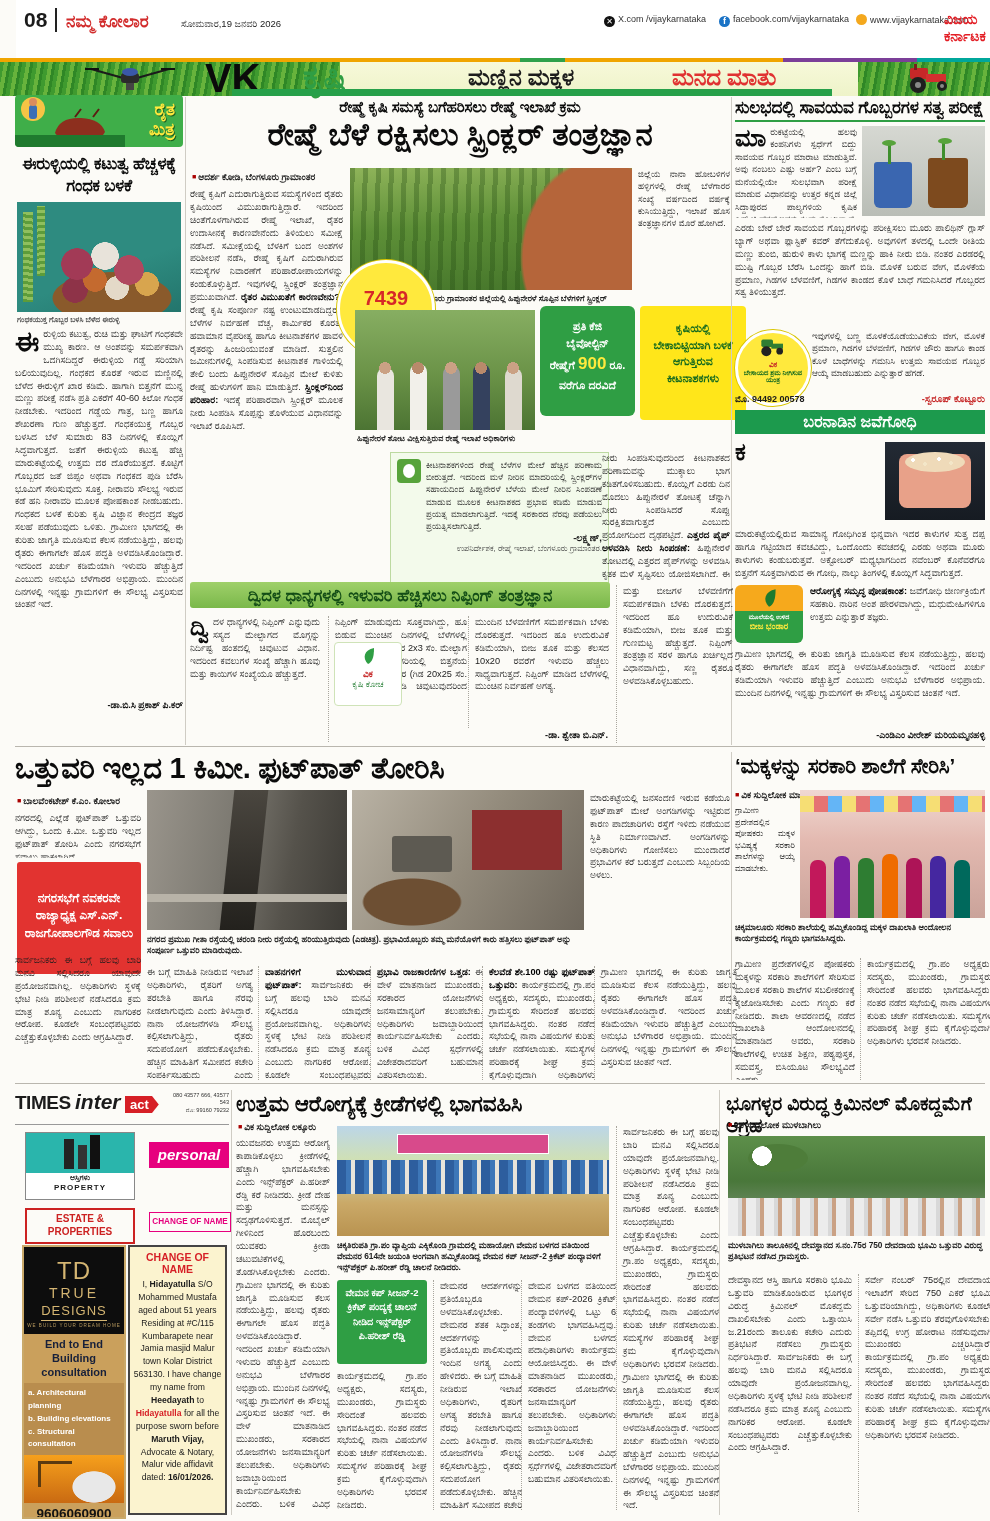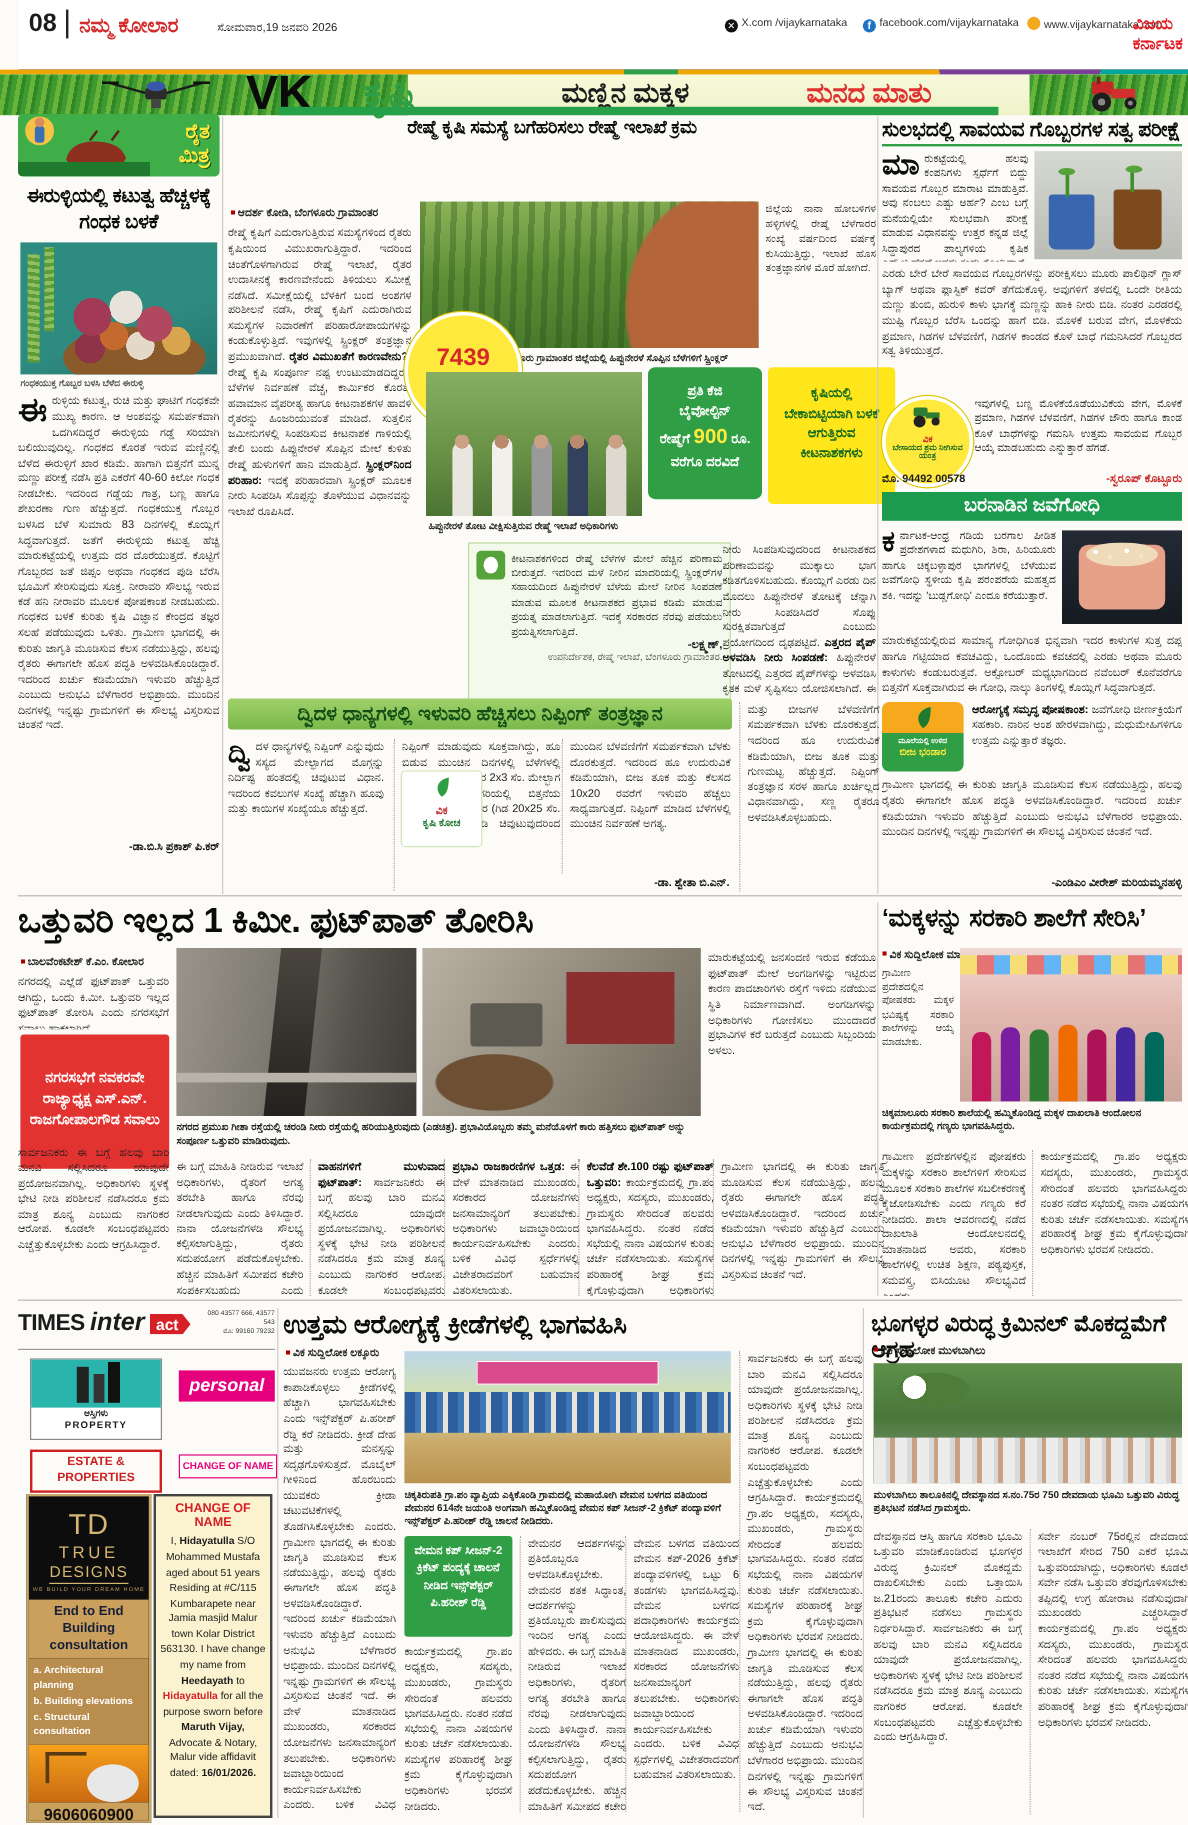--- a/index.html
+++ b/index.html
@@ -118,20 +118,21 @@
   </div>
   <div class="abs" style="left:17px;top:315px;width:164px;font-size:7.5px;color:#555;font-weight:bold">ಗಂಧಕಯುಕ್ತ ಗೊಬ್ಬರ ಬಳಸಿ ಬೆಳೆದ ಈರುಳ್ಳಿ</div>
   <div class="abs col" style="left:15px;top:328px;width:168px;height:368px">
     <span class="drop">ಈ</span><span>ರುಳ್ಳಿಯ ಕಟುತ್ವ, ರುಚಿ ಮತ್ತು ಘಾಟಿಗೆ ಗಂಧಕವೇ ಮುಖ್ಯ ಕಾರಣ. ಆ ಅಂಶವನ್ನು ಸಮರ್ಪಕವಾಗಿ ಒದಗಿಸದಿದ್ದರೆ ಈರುಳ್ಳಿಯ ಗಡ್ಡೆ ಸರಿಯಾಗಿ ಬಲಿಯುವುದಿಲ್ಲ. ಗಂಧಕದ ಕೊರತೆ ಇರುವ ಮಣ್ಣಿನಲ್ಲಿ ಬೆಳೆದ ಈರುಳ್ಳಿಗೆ ಖಾರ ಕಡಿಮೆ. ಹಾಗಾಗಿ ಬಿತ್ತನೆಗೆ ಮುನ್ನ ಮಣ್ಣು ಪರೀಕ್ಷೆ ನಡೆಸಿ ಪ್ರತಿ ಎಕರೆಗೆ 40-60 ಕಿಲೋ ಗಂಧಕ ನೀಡಬೇಕು. ಇದರಿಂದ ಗಡ್ಡೆಯ ಗಾತ್ರ, ಬಣ್ಣ ಹಾಗೂ ಶೇಖರಣಾ ಗುಣ ಹೆಚ್ಚುತ್ತದೆ.</span>
     <span>ಗಂಧಕಯುಕ್ತ ಗೊಬ್ಬರ ಬಳಸಿದ ಬೆಳೆ ಸುಮಾರು 83 ದಿನಗಳಲ್ಲಿ ಕೊಯ್ಲಿಗೆ ಸಿದ್ಧವಾಗುತ್ತದೆ. ಜತೆಗೆ ಈರುಳ್ಳಿಯ ಕಟುತ್ವ ಹೆಚ್ಚಿ ಮಾರುಕಟ್ಟೆಯಲ್ಲಿ ಉತ್ತಮ ದರ ದೊರೆಯುತ್ತದೆ. ಕೊಟ್ಟಿಗೆ ಗೊಬ್ಬರದ ಜತೆ ಜಿಪ್ಸಂ ಅಥವಾ ಗಂಧಕದ ಪುಡಿ ಬೆರೆಸಿ ಭೂಮಿಗೆ ಸೇರಿಸುವುದು ಸೂಕ್ತ. ನೀರಾವರಿ ಸೌಲಭ್ಯ ಇರುವ ಕಡೆ ಹನಿ ನೀರಾವರಿ ಮೂಲಕ ಪೋಷಕಾಂಶ ನೀಡಬಹುದು. ಗಂಧಕದ ಬಳಕೆ ಕುರಿತು ಕೃಷಿ ವಿಜ್ಞಾನ ಕೇಂದ್ರದ ತಜ್ಞರ ಸಲಹೆ ಪಡೆಯುವುದು ಒಳಿತು.</span> <span>ಗ್ರಾಮೀಣ ಭಾಗದಲ್ಲಿ ಈ ಕುರಿತು ಜಾಗೃತಿ ಮೂಡಿಸುವ ಕೆಲಸ ನಡೆಯುತ್ತಿದ್ದು, ಹಲವು ರೈತರು ಈಗಾಗಲೇ ಹೊಸ ಪದ್ಧತಿ ಅಳವಡಿಸಿಕೊಂಡಿದ್ದಾರೆ. ಇದರಿಂದ ಖರ್ಚು ಕಡಿಮೆಯಾಗಿ ಇಳುವರಿ ಹೆಚ್ಚುತ್ತಿದೆ ಎಂಬುದು ಅನುಭವಿ ಬೆಳೆಗಾರರ ಅಭಿಪ್ರಾಯ. ಮುಂದಿನ ದಿನಗಳಲ್ಲಿ ಇನ್ನಷ್ಟು ಗ್ರಾಮಗಳಿಗೆ ಈ ಸೌಲಭ್ಯ ವಿಸ್ತರಿಸುವ ಚಿಂತನೆ ಇದೆ.</span>
   </div>
   <div class="abs sign" style="left:15px;top:700px;width:168px">-ಡಾ.ಬಿ.ಸಿ ಪ್ರಕಾಶ್ ಪಿ.ಕರ್</div>
   <div class="vrule" style="left:185px;top:97px;height:648px"></div>
 
   <div class="abs hl" style="left:190px;top:98px;width:540px;font-size:15px;text-align:center">ರೇಷ್ಮೆ ಕೃಷಿ ಸಮಸ್ಯೆ ಬಗೆಹರಿಸಲು ರೇಷ್ಮೆ ಇಲಾಖೆ ಕ್ರಮ</div>
+  <div class="abs hl" style="left:190px;top:116px;width:540px;font-size:31px;text-align:center;line-height:1.2">ರೇಷ್ಮೆ ಬೆಳೆ ರಕ್ಷಿಸಲು ಸ್ಪ್ರಿಂಕ್ಲರ್ ತಂತ್ರಜ್ಞಾನ</div>
   <div class="abs byline" style="left:192px;top:172px;width:200px">ಆದರ್ಶ ಕೋಡಿ, ಬೆಂಗಳೂರು ಗ್ರಾಮಾಂತರ</div>
   <div class="abs col" style="left:190px;top:188px;width:153px;height:392px">
     <span>ರೇಷ್ಮೆ ಕೃಷಿಗೆ ಎದುರಾಗುತ್ತಿರುವ ಸಮಸ್ಯೆಗಳಿಂದ ರೈತರು ಕೃಷಿಯಿಂದ ವಿಮುಖರಾಗುತ್ತಿದ್ದಾರೆ. ಇದರಿಂದ ಚಿಂತೆಗೊಳಗಾಗಿರುವ ರೇಷ್ಮೆ ಇಲಾಖೆ, ರೈತರ ಉದಾಸೀನಕ್ಕೆ ಕಾರಣವೇನೆಂದು ತಿಳಿಯಲು ಸಮೀಕ್ಷೆ ನಡೆಸಿದೆ. ಸಮೀಕ್ಷೆಯಲ್ಲಿ ಬೆಳಕಿಗೆ ಬಂದ ಅಂಶಗಳ ಪರಿಶೀಲನೆ ನಡೆಸಿ, ರೇಷ್ಮೆ ಕೃಷಿಗೆ ಎದುರಾಗಿರುವ ಸಮಸ್ಯೆಗಳ ನಿವಾರಣೆಗೆ ಪರಿಹಾರೋಪಾಯಗಳನ್ನು ಕಂಡುಕೊಳ್ಳುತ್ತಿದೆ. ಇವುಗಳಲ್ಲಿ ಸ್ಪ್ರಿಂಕ್ಲರ್ ತಂತ್ರಜ್ಞಾನ ಪ್ರಮುಖವಾಗಿದೆ. </span><b>ರೈತರ ವಿಮುಖತೆಗೆ ಕಾರಣವೇನು?: </b><span>ರೇಷ್ಮೆ ಕೃಷಿ ಸಂಪೂರ್ಣ ನಷ್ಟ ಉಂಟುಮಾಡದಿದ್ದರೂ ಬೆಳೆಗಳ ನಿರ್ವಹಣೆ ವೆಚ್ಚ, ಕಾರ್ಮಿಕರ ಕೊರತೆ, ಹವಾಮಾನ ವೈಪರೀತ್ಯ ಹಾಗೂ ಕೀಟನಾಶಕಗಳ ಹಾವಳಿ ರೈತರನ್ನು ಹಿಂಜರಿಯುವಂತೆ ಮಾಡಿದೆ. ಸುತ್ತಲಿನ ಜಮೀನುಗಳಲ್ಲಿ ಸಿಂಪಡಿಸುವ ಕೀಟನಾಶಕ ಗಾಳಿಯಲ್ಲಿ ತೇಲಿ ಬಂದು ಹಿಪ್ಪುನೇರಳೆ ಸೊಪ್ಪಿನ ಮೇಲೆ ಕುಳಿತು ರೇಷ್ಮೆ ಹುಳುಗಳಿಗೆ ಹಾನಿ ಮಾಡುತ್ತಿದೆ. </span><b>ಸ್ಪ್ರಿಂಕ್ಲರ್‌ನಿಂದ ಪರಿಹಾರ: </b><span>ಇದಕ್ಕೆ ಪರಿಹಾರವಾಗಿ ಸ್ಪ್ರಿಂಕ್ಲರ್ ಮೂಲಕ ನೀರು ಸಿಂಪಡಿಸಿ ಸೊಪ್ಪನ್ನು ತೊಳೆಯುವ ವಿಧಾನವನ್ನು ಇಲಾಖೆ ರೂಪಿಸಿದೆ.</span>
   </div>
   <div class="photo" style="left:350px;top:168px;width:282px;height:122px;background:
       radial-gradient(80px 100px at 250px 90px,#b5653a 96%,transparent 100%),
       repeating-linear-gradient(92deg,rgba(30,70,15,.30) 0 5px,rgba(0,0,0,0) 5px 13px),
       linear-gradient(175deg,#8fb45a 0%,#5d8f37 45%,#44742a 100%)"></div>
   <div class="abs cap" style="left:415px;top:294px;width:315px;font-size:8px">ಬೆಂಗಳೂರು ಗ್ರಾಮಾಂತರ ಜಿಲ್ಲೆಯಲ್ಲಿ ಹಿಪ್ಪುನೇರಳೆ ಸೊಪ್ಪಿನ ಬೆಳೆಗಳಿಗೆ ಸ್ಪ್ರಿಂಕ್ಲರ್</div>
   <div class="abs col" style="left:638px;top:168px;width:92px;height:124px;font-size:8.8px">ಜಿಲ್ಲೆಯ ನಾನಾ ಹೋಬಳಿಗಳ ಹಳ್ಳಿಗಳಲ್ಲಿ ರೇಷ್ಮೆ ಬೆಳೆಗಾರರ ಸಂಖ್ಯೆ ವರ್ಷದಿಂದ ವರ್ಷಕ್ಕೆ ಕುಸಿಯುತ್ತಿದ್ದು, ಇಲಾಖೆ ಹೊಸ ತಂತ್ರಜ್ಞಾನಗಳ ಮೊರೆ ಹೋಗಿದೆ.</div>
@@ -200,21 +201,21 @@
 
   <div class="abs greenbar" style="left:735px;top:410px;width:250px;height:24px;font-size:16px;line-height:24px">ಬರನಾಡಿನ ಜವೆಗೋಧಿ</div>
   <div class="photo" style="left:885px;top:442px;width:100px;height:78px;background:linear-gradient(#232a34,#161b22)">
     <div style="position:absolute;left:14px;top:12px;width:72px;height:54px;background:#e8a189;border-radius:8px"></div>
     <div style="position:absolute;left:20px;top:10px;width:60px;height:20px;background:
        radial-gradient(2px 2px at 8px 8px,#fff 97%,transparent),radial-gradient(2px 2px at 20px 12px,#f3e6c8 97%,transparent),
        radial-gradient(2px 2px at 34px 7px,#fff 97%,transparent),radial-gradient(2px 2px at 46px 11px,#f3e6c8 97%,transparent),
        #efdab9;border-radius:50%"></div>
   </div>
   <div class="abs col" style="left:735px;top:440px;width:145px;height:86px;font-size:8.9px">
-    <span class="drop" style="font-size:24px">ಕ</span><span>ರ್ನಾಟಕ-ಆಂಧ್ರ ಗಡಿಯ ಬರಗಾಲ ಪೀಡಿತ ಪ್ರದೇಶಗಳಾದ ಮಧುಗಿರಿ, ಶಿರಾ, ಹಿರಿಯೂರು ಹಾಗೂ ಚಿಕ್ಕಬಳ್ಳಾಪುರ ಭಾಗಗಳಲ್ಲಿ ಬೆಳೆಯುವ ಜವೆಗೋಧಿ ಸ್ಥಳೀಯ ಕೃಷಿ ಪರಂಪರೆಯ ಮಹತ್ವದ ಶಕಿ. ಇದನ್ನು 'ಬುಡ್ಡಗೋಧಿ' ಎಂದೂ ಕರೆಯುತ್ತಾರೆ.</span>
+    <span class="drop" style="font-size:24px">ಕ</span>
   </div>
   <div class="abs col" style="left:735px;top:528px;width:250px;height:54px">ಮಾರುಕಟ್ಟೆಯಲ್ಲಿರುವ ಸಾಮಾನ್ಯ ಗೋಧಿಗಿಂತ ಭಿನ್ನವಾಗಿ ಇದರ ಕಾಳುಗಳ ಸುತ್ತ ದಪ್ಪ ಹಾಗೂ ಗಟ್ಟಿಯಾದ ಕವಚವಿದ್ದು, ಒಂದೊಂದು ಕವಚದಲ್ಲಿ ಎರಡು ಅಥವಾ ಮೂರು ಕಾಳುಗಳು ಕಂಡುಬರುತ್ತವೆ. ಅಕ್ಟೋಬರ್ ಮಧ್ಯಭಾಗದಿಂದ ನವೆಂಬರ್ ಕೊನೆವರೆಗೂ ಬಿತ್ತನೆಗೆ ಸೂಕ್ತವಾಗಿರುವ ಈ ಗೋಧಿ, ನಾಲ್ಕು ತಿಂಗಳಲ್ಲಿ ಕೊಯ್ಲಿಗೆ ಸಿದ್ಧವಾಗುತ್ತದೆ.</div>
   <div class="abs" style="left:735px;top:585px;width:68px;height:58px;border-radius:6px;background:linear-gradient(#f6a91c 0%,#f6a91c 45%,#2f9e44 45%);text-align:center;overflow:hidden">
     <svg width="22" height="22" viewBox="0 0 20 20" style="margin-top:2px">
         <path d="M10 18 C4 12 6 4 16 2 C16 12 14 16 10 18Z" fill="#1e7a2e"></path>
       </svg>
     <div style="font-size:6.3px;color:#fff;font-weight:bold">ಮೂಲೆಯಲ್ಲಿ ಉಳಿದ</div>
     <div style="font-size:8.5px;color:#ffe93d;font-weight:bold">ಬೀಜ ಭಂಡಾರ</div>
   </div>
   <div class="abs col" style="left:810px;top:585px;width:175px;height:58px">
@@ -226,21 +227,21 @@
   <div class="abs" style="left:190px;top:582px;width:420px;height:26px;background:linear-gradient(#9fd06a,#7ab84a);color:#134d16;font-weight:bold;font-size:16.5px;text-align:center;line-height:26px;border-radius:3px">ದ್ವಿದಳ ಧಾನ್ಯಗಳಲ್ಲಿ ಇಳುವರಿ ಹೆಚ್ಚಿಸಲು ನಿಪ್ಪಿಂಗ್ ತಂತ್ರಜ್ಞಾನ</div>
   <div class="abs col" style="left:190px;top:616px;width:130px;height:126px">
     <span class="drop" style="font-size:23px">ದ್ವಿ</span><span>ದಳ ಧಾನ್ಯಗಳಲ್ಲಿ ನಿಪ್ಪಿಂಗ್ ಎನ್ನುವುದು ಸಸ್ಯದ ಮೇಲ್ಭಾಗದ ಮೊಗ್ಗನ್ನು ನಿರ್ದಿಷ್ಟ ಹಂತದಲ್ಲಿ ಚಿವುಟುವ ವಿಧಾನ. ಇದರಿಂದ ಕವಲುಗಳ ಸಂಖ್ಯೆ ಹೆಚ್ಚಾಗಿ ಹೂವು ಮತ್ತು ಕಾಯಿಗಳ ಸಂಖ್ಯೆಯೂ ಹೆಚ್ಚುತ್ತದೆ.</span>
   </div>
   <div class="abs col dotcol" style="left:328px;top:616px;width:132px;height:126px">ನಿಪ್ಪಿಂಗ್ ಮಾಡುವುದು ಸೂಕ್ತವಾಗಿದ್ದು, ಹೂ ಬಿಡುವ ಮುಂಚಿನ ದಿನಗಳಲ್ಲಿ ಬೆಳೆಗಳಲ್ಲಿ 35x40 ದಿನಗಳ ನಂತರ 2x3 ಸೆಂ. ಮೇಲ್ಭಾಗ ಚಿವುಟಬೇಕು. ತೊಗರಿಯಲ್ಲಿ ಬಿತ್ತನೆಯ 25x30 ದಿನಗಳ ನಂತರ (ಗಿಡ 20x25 ಸೆಂ. ಎತ್ತರ ಇದ್ದಾಗ) ಕುಡಿ ಚಿವುಟುವುದರಿಂದ ಕವಲುಗಳು ಹೆಚ್ಚುತ್ತವೆ.</div>
   <div class="abs" style="left:334px;top:642px;width:66px;height:62px;background:#fff;border:1px solid #cfe3b8;border-radius:4px;text-align:center">
     <svg width="20" height="20" viewBox="0 0 20 20" style="margin-top:3px">
         <path d="M10 18 C4 12 6 4 16 2 C16 12 14 16 10 18Z" fill="#2f9e44"></path>
       </svg>
     <div style="font-size:9px;font-weight:bold;color:#c62828;line-height:1">ವಿಕ</div>
-    <div style="font-size:8.5px;font-weight:bold;color:#1e7a2e">ಕೃಷಿ ಕೋಚ</div>
+    <div style="font-size:8.5px;font-weight:normal;color:#1e7a2e">ಕೃಷಿ ಕೋಚ</div>
   </div>
   <div class="abs col dotcol" style="left:468px;top:616px;width:134px;height:112px">ಮುಂದಿನ ಬೆಳವಣಿಗೆಗೆ ಸಮರ್ಪಕವಾಗಿ ಬೆಳಕು ದೊರಕುತ್ತದೆ. ಇದರಿಂದ ಹೂ ಉದುರುವಿಕೆ ಕಡಿಮೆಯಾಗಿ, ಬೀಜ ತೂಕ ಮತ್ತು ಕೆಲಸದ 10x20 ರವರೆಗೆ ಇಳುವರಿ ಹೆಚ್ಚಲು ಸಾಧ್ಯವಾಗುತ್ತದೆ. ನಿಪ್ಪಿಂಗ್ ಮಾಡಿದ ಬೆಳೆಗಳಲ್ಲಿ ಮುಂಚಿನ ನಿರ್ವಹಣೆ ಅಗತ್ಯ.</div>
   <div class="abs sign" style="left:468px;top:730px;width:140px">-ಡಾ. ಶ್ವೇತಾ ಬಿ.ಎನ್.</div>
   <div class="abs col dotcol" style="left:616px;top:585px;width:110px;height:158px">ಮತ್ತು ಬೀಜಗಳ ಬೆಳವಣಿಗೆಗೆ ಸಮರ್ಪಕವಾಗಿ ಬೆಳಕು ದೊರಕುತ್ತದೆ. ಇದರಿಂದ ಹೂ ಉದುರುವಿಕೆ ಕಡಿಮೆಯಾಗಿ, ಬೀಜ ತೂಕ ಮತ್ತು ಗುಣಮಟ್ಟ ಹೆಚ್ಚುತ್ತದೆ. ನಿಪ್ಪಿಂಗ್ ತಂತ್ರಜ್ಞಾನ ಸರಳ ಹಾಗೂ ಖರ್ಚಿಲ್ಲದ ವಿಧಾನವಾಗಿದ್ದು, ಸಣ್ಣ ರೈತರೂ ಅಳವಡಿಸಿಕೊಳ್ಳಬಹುದು.</div>
 
   <div class="hrule" style="left:15px;top:746px;width:970px"></div>
 
   <div class="abs hl" style="left:15px;top:752px;width:705px;font-size:29px">ಒತ್ತುವರಿ ಇಲ್ಲದ 1 ಕಿಮೀ. ಫುಟ್‌ಪಾತ್ ತೋರಿಸಿ</div>
   <div class="abs byline" style="left:17px;top:796px;width:170px">ಬಾಲವೆಂಕಟೇಶ್ ಕೆ.ಎಂ. ಕೋಲಾರ</div>
   <div class="abs col" style="left:15px;top:812px;width:126px;height:46px">ನಗರದಲ್ಲಿ ಎಲ್ಲೆಡೆ ಫುಟ್‌ಪಾತ್ ಒತ್ತುವರಿ ಆಗಿದ್ದು, ಒಂದು ಕಿ.ಮೀ. ಒತ್ತುವರಿ ಇಲ್ಲದ ಫುಟ್‌ಪಾತ್ ತೋರಿಸಿ ಎಂದು ನಗರಸಭೆಗೆ ಸವಾಲು ಹಾಕಲಾಗಿದೆ.</div>

